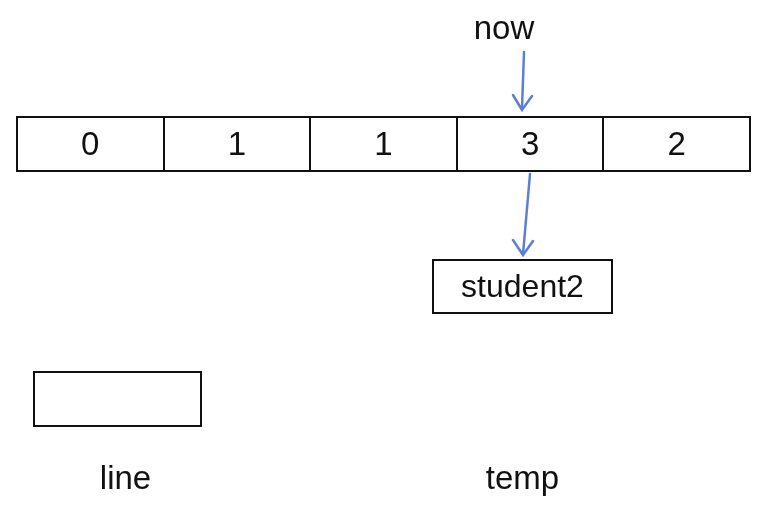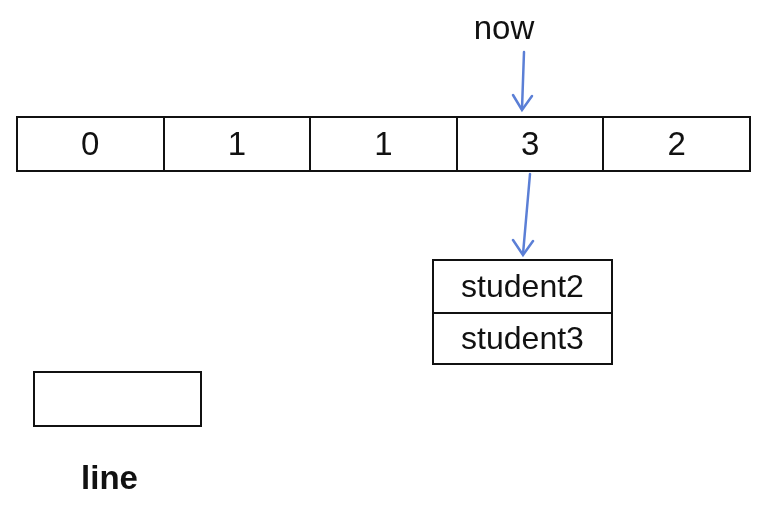--- a/index.html
+++ b/index.html
@@ -77,21 +77,21 @@
     border: 2.5px solid var(--border);
     background: var(--background);
   }
   .caption {
     position: absolute;
     top: 459px;
     text-align: center;
     font-size: 33px;
     line-height: 1.15;
   }
-  .caption-line { left: 25px; width: 169px; font-weight: bold; }
+  .caption-line { left: 41px; width: 169px; }
   .caption-temp { left: 432px; width: 181px; }
 </style>
 </head>
 <body>
 
 <div class="canvas">
 
   <div class="now-label">now</div>
 
   <svg class="arrows" width="769" height="522" viewBox="0 0 769 522" aria-hidden="true">
@@ -108,21 +108,21 @@
   <div class="array-row">
     <div class="array-cell">0</div>
     <div class="array-cell">1</div>
     <div class="array-cell">1</div>
     <div class="array-cell">3</div>
     <div class="array-cell">2</div>
   </div>
 
   <div class="stack">
     <div class="stack-item">student2</div>
-    <div class="stack-item">student3</div>
   </div>
 
   <div class="line-box"></div>
 
   <div class="caption caption-line">line</div>
 
+  <div class="caption caption-temp">temp</div>
 
 </div>
 
 </body></html>

